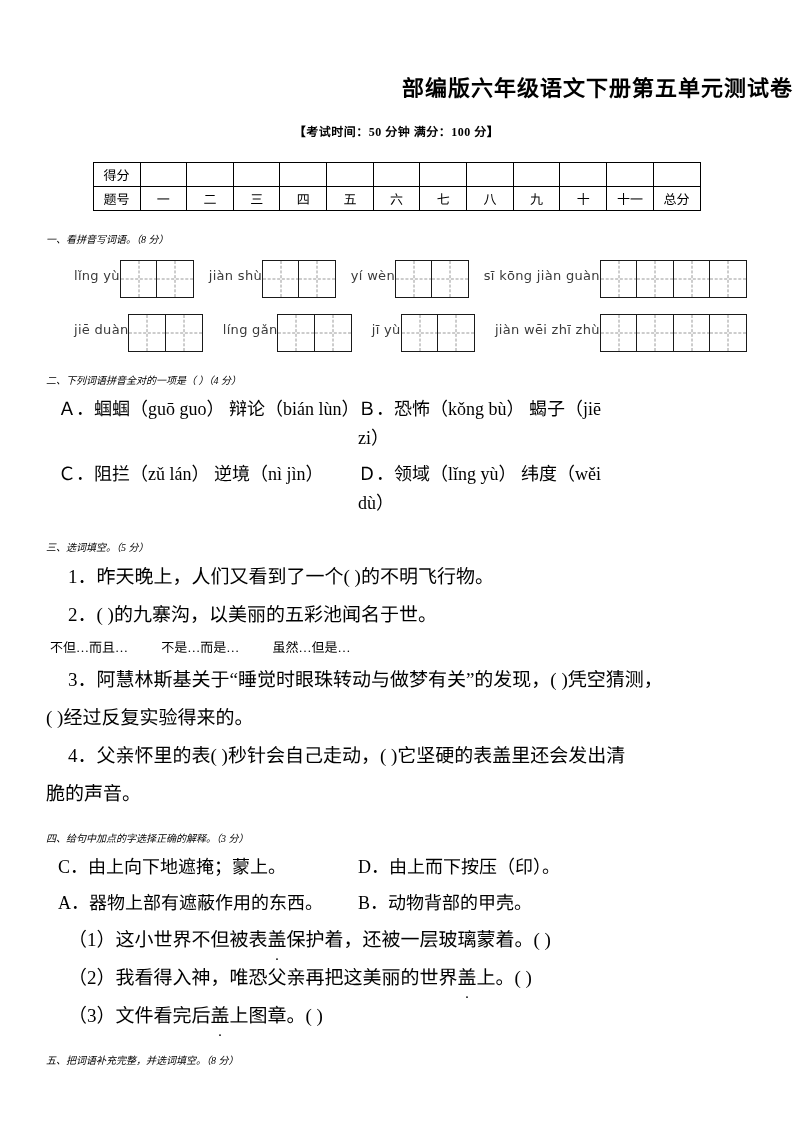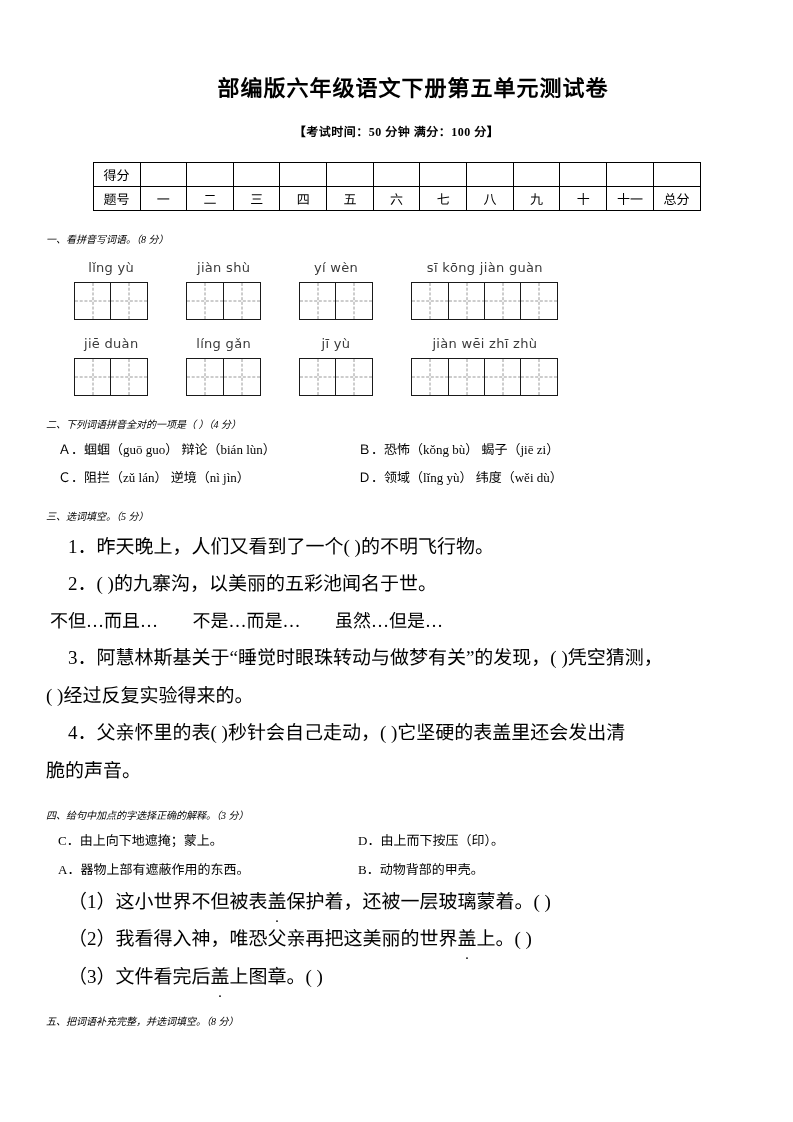--- a/index.html
+++ b/index.html
@@ -18,21 +18,21 @@
   }
   .page {
     width: 793px;
     height: 1122px;
     box-sizing: border-box;
     padding: 0;
     position: relative;
   }
   
   .doc-title {
-    text-align: center;
+    text-align: right;
     font-size: 22px;
     font-weight: bold;
     letter-spacing: 1px;
     margin: 0;
     padding-top: 70px;
     font-family: "Liberation Serif", "DejaVu Serif", serif;
     padding-left: 33px;
   }
   .doc-subtitle {
     text-align: center;
@@ -85,21 +85,21 @@
   .no-indent { padding-left: 0; }
 
   
   .pinyin-block { margin-top: 12px; }
   .pinyin-row {
     display: flex;
     align-items: flex-end;
     padding-left: 28px;
   }
   .pinyin-row + .pinyin-row { margin-top: 16px; }
-  .pin-group { display: flex; flex-direction: column; align-items: center; }
+  .pin-group { display: flex; flex-direction: row; align-items: center; }
   .pin-label {
     font-size: 13px;
     font-family: "DejaVu Sans", "Liberation Sans", sans-serif;
     color: #3a3a3a;
     margin-bottom: 7px;
     white-space: nowrap;
     letter-spacing: 0.3px;
   }
   .grid-cells { display: flex; }
   .gcell {
@@ -141,28 +141,28 @@
   
   .wordbank {
     font-size: 14.5px;
     padding-left: 22px;
     margin-top: 8px;
     line-height: 1.6;
   }
   .wordbank span { margin-right: 38px; }
   .wordbank span:last-child { margin-right: 0; }
   .conjbank {
-    font-size: 18px;
+    font-size: 13px;
     padding-left: 4px;
     margin-top: 7px;
     line-height: 1.6;
   }
   .conjbank span { margin-right: 30px; }
   .opt-row {
-    font-size: 13px;
+    font-size: 18px;
     line-height: 1.62;
     margin-top: 7px;
     padding-left: 12px;
     display: flex;
   }
   .opt-a { width: 300px; }
   .opt-b { width: 260px; }
   .dotted {
     position: relative;
   }

